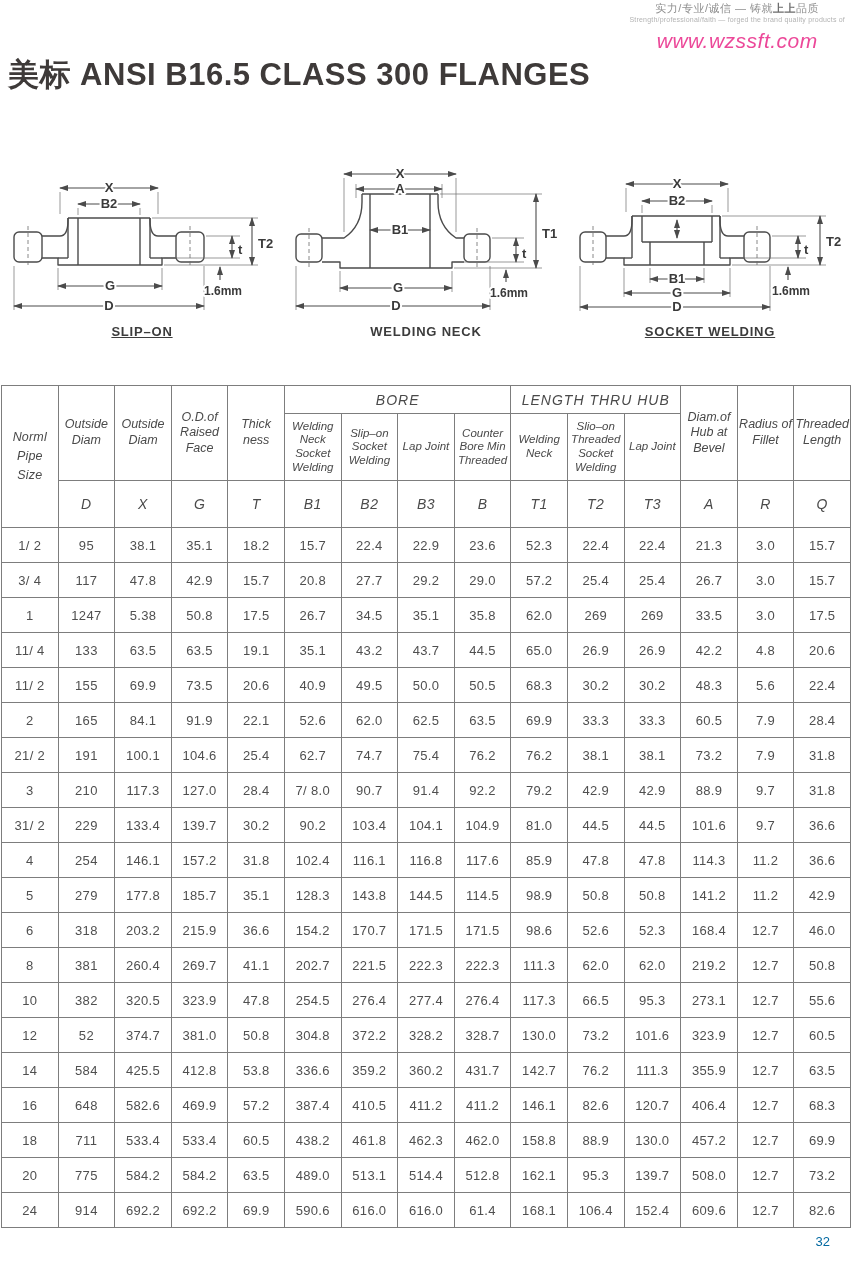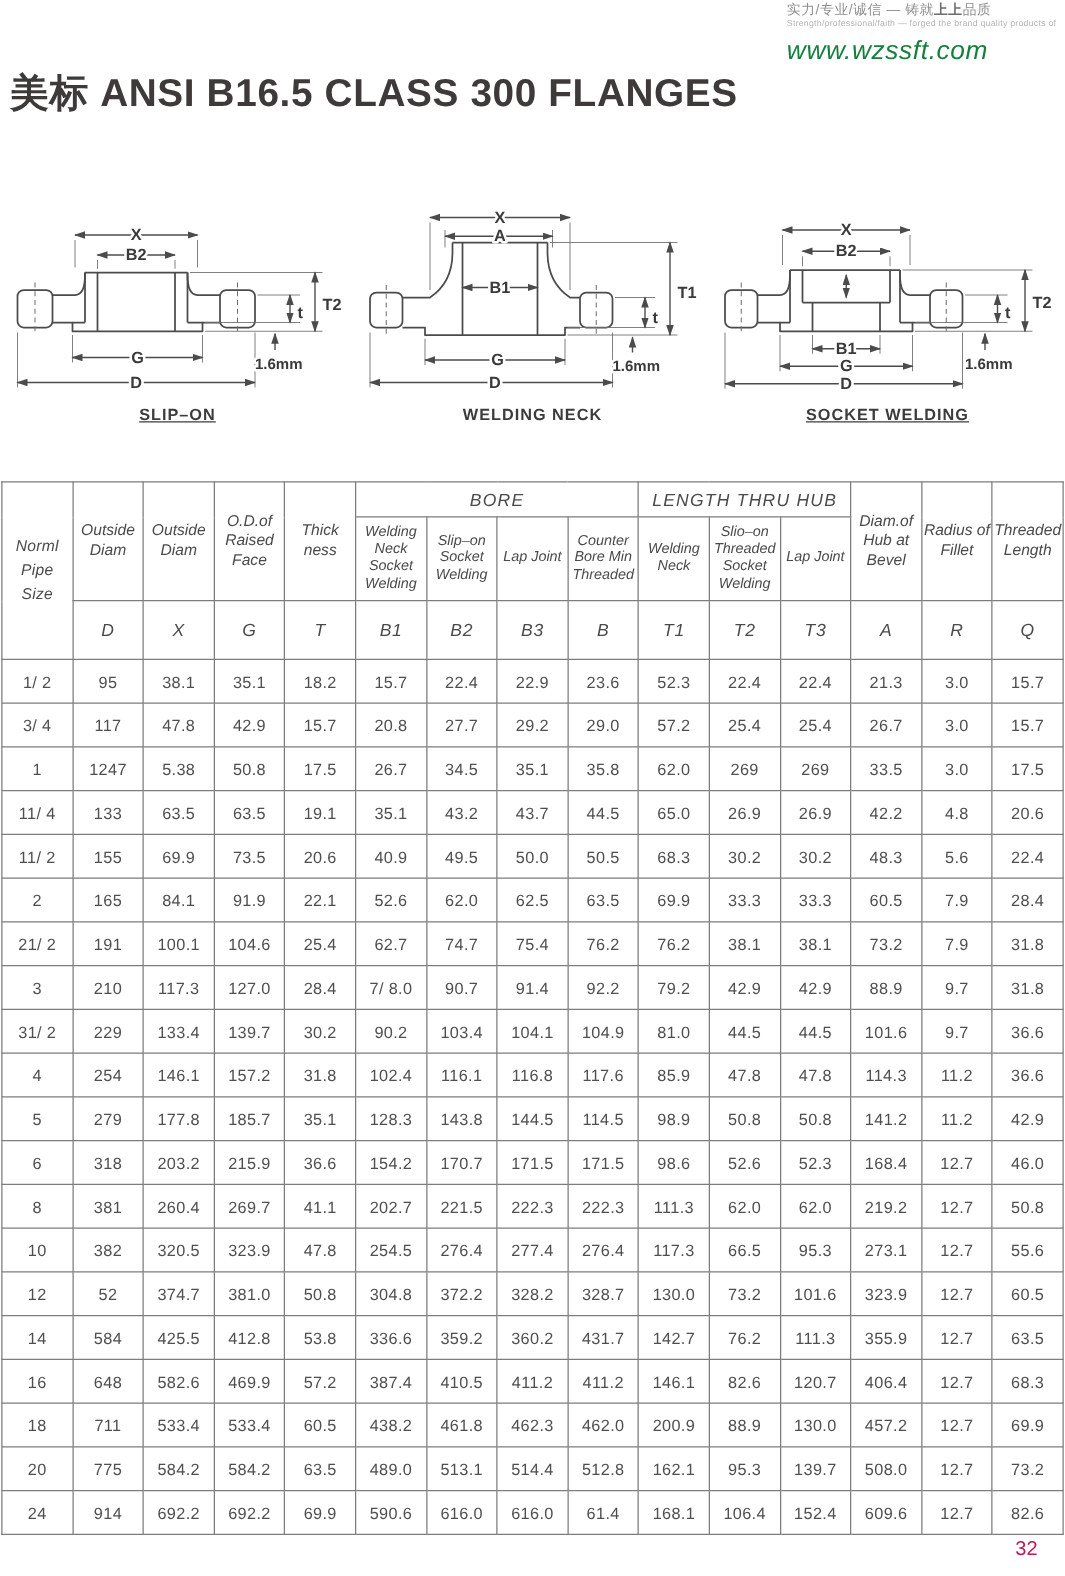--- a/index.html
+++ b/index.html
@@ -1,25 +1,25 @@
 <!DOCTYPE html>
 <html><head>
 <meta charset="utf-8">
 <style>
   html,body{margin:0;padding:0;}
   body{
     width:852px;height:1261px;position:relative;background:#ffffff;
     font-family:"Liberation Sans",sans-serif;color:#4a4a4a;overflow:hidden;
   }
   
-  .masthead{position:absolute;top:2px;right:7px;text-align:left;line-height:1.15;}
+  .masthead{position:absolute;top:2px;right:7px;text-align:center;line-height:1.15;}
   .slogan-cn{font-size:11px;color:#8f8f8f;letter-spacing:.5px;}
   .slogan-cn b{color:#6e6e6e;}
   .slogan-en{font-size:7px;color:#b3b3b3;margin-top:1px;letter-spacing:.2px;}
-  .website{font-size:21px;font-style:italic;color:#15803d;margin-top:5px;letter-spacing:.5px;}
+  .website{font-size:21px;font-style:italic;color:#ec4899;margin-top:5px;letter-spacing:.5px;}
   
   .page-title{position:absolute;top:33px;left:8px;font-size:31px;color:#3e3a39;letter-spacing:.5px;}
   
   .figures{position:absolute;top:158px;left:0;width:852px;display:flex;}
   .figure{width:284px;position:relative;}
   .figure svg{display:block;}
   .fig-caption{margin-top:2px;text-align:center;font-size:13px;font-weight:bold;color:#3c3c3c;letter-spacing:.8px;}
   .figure.underlined .fig-caption{text-decoration:underline;}
   .shape{stroke:#4b4b4b;stroke-width:1.4;fill:none;stroke-linejoin:round;}
   .dash{stroke:#6b6b6b;stroke-width:.8;fill:none;stroke-dasharray:4 3;}
@@ -32,21 +32,21 @@
   table.spec{position:absolute;top:385px;left:1px;width:850px;border-collapse:collapse;table-layout:fixed;background:#fff;}
   table.spec th,table.spec td{border:1px solid #7d7d7d;text-align:center;vertical-align:middle;padding:0 1px;overflow:hidden;}
   table.spec th{font-weight:normal;color:#4a4a4a;font-style:italic;}
   tr.h1 th{height:27px;font-size:14px;letter-spacing:1px;}
   tr.h1 th.desc{font-size:12.5px;letter-spacing:0;line-height:1.25;}
   tr.h2 th{height:66px;font-size:11.5px;line-height:1.18;letter-spacing:0;}
   tr.h3 th{height:46px;font-size:14px;letter-spacing:.5px;}
   tbody td{height:34px;font-size:13px;letter-spacing:.3px;color:#4f4f4f;}
   th.npsize{font-size:12.5px !important;letter-spacing:.2px !important;line-height:1.5;}
   
-  .page-number{position:absolute;right:22px;bottom:12px;font-size:16px;color:#be185d;text-align:right;}
+  .page-number{position:absolute;right:22px;bottom:12px;font-size:13px;color:#0369a1;text-align:right;}
 </style>
 </head>
 <body>
 
 <div class="masthead">
   <div class="slogan-cn"><span>实力/专业/诚信 — 铸就</span><b>上上</b><span>品质</span></div>
   <div class="slogan-en">Strength/professional/faith — forged the brand quality products of</div>
   <div class="website">www.wzssft.com</div>
 </div>
 
@@ -577,21 +577,21 @@
       <tr>
         <td>18</td>
         <td>711</td>
         <td>533.4</td>
         <td>533.4</td>
         <td>60.5</td>
         <td>438.2</td>
         <td>461.8</td>
         <td>462.3</td>
         <td>462.0</td>
-        <td>200.9</td>
+        <td>158.8</td>
         <td>88.9</td>
         <td>130.0</td>
         <td>457.2</td>
         <td>12.7</td>
         <td>69.9</td>
       </tr>
       <tr>
         <td>20</td>
         <td>775</td>
         <td>584.2</td>

